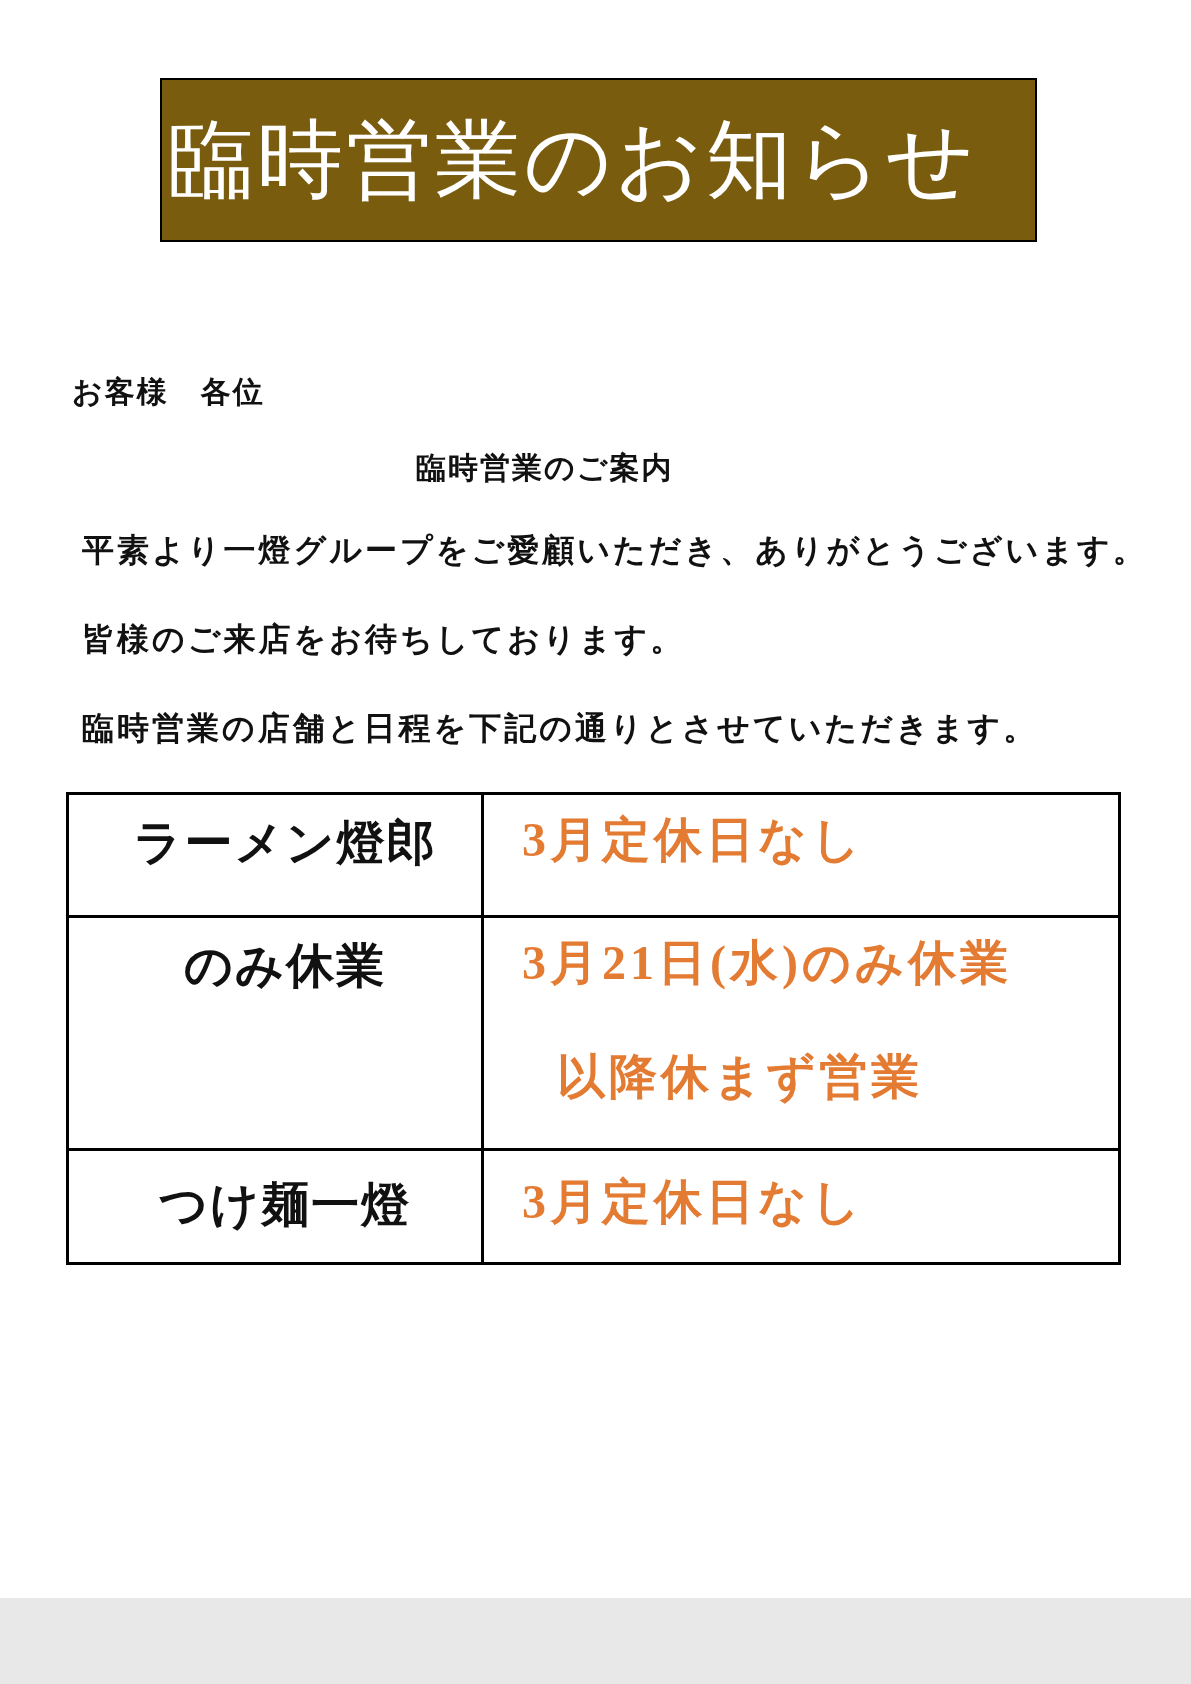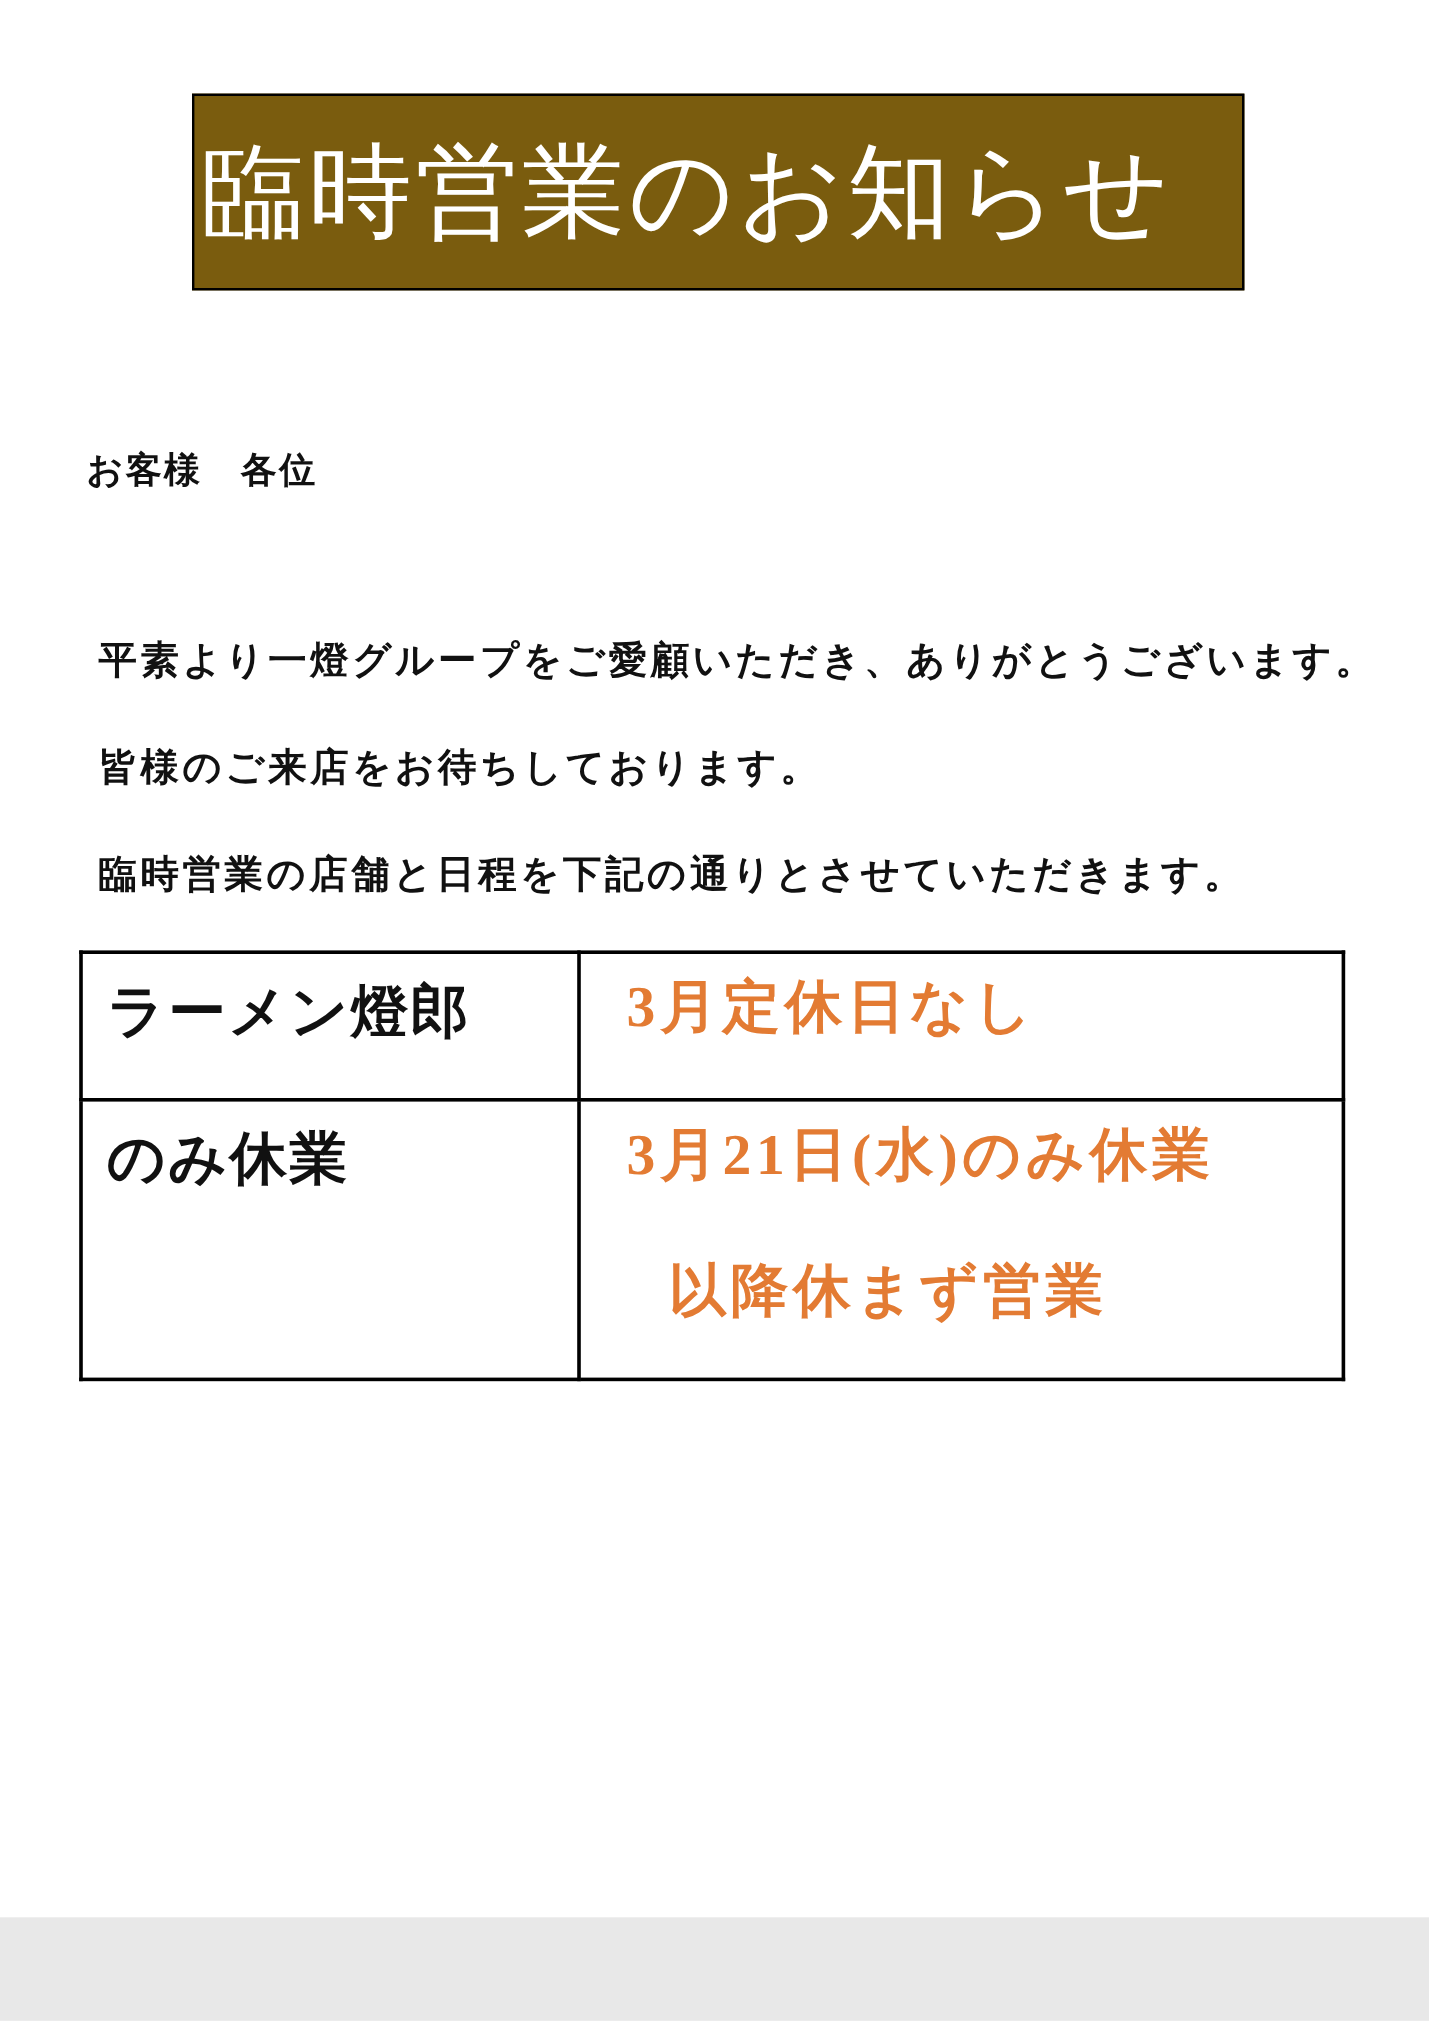--- a/index.html
+++ b/index.html
@@ -59,20 +59,21 @@
   .col-shop{width:415px;}
   .col-sched{width:637px;}
   .row-1 td{height:123px;}
   .row-2 td{height:233px;}
   .row-3 td{height:114px;}
   td.shop{
     font-size:48px;font-weight:700;color:#111;
     letter-spacing:2px;
     padding:16px 0 0 20px;
     white-space:nowrap;
+    text-align:center;
   }
   td.sched{
     font-size:48px;font-weight:700;
     color:var(--accent,#e37b33);
     letter-spacing:4px;
     padding:16px 0 0 38px;
     white-space:nowrap;
   }
   .row-3 td.shop,.row-3 td.sched{padding-top:22px;}
   .sched-line{line-height:1.2;}
@@ -82,20 +83,21 @@
 <body>
 
 <div class="page">
 
   <div class="banner">
     <span class="banner-title">臨時営業のお知らせ</span>
   </div>
 
   <div class="greeting">お客様　各位</div>
 
+  <div class="subtitle">臨時営業のご案内</div>
 
   <div class="body-text">
     <p>平素より一燈グループをご愛顧いただき、ありがとうございます。</p>
     <p>皆様のご来店をお待ちしております。</p>
     <p>臨時営業の店舗と日程を下記の通りとさせていただきます。</p>
   </div>
 
   <table class="schedule-table">
     <colgroup>
         <col class="col-shop">
@@ -108,16 +110,22 @@
           <div class="sched-line">3月定休日なし</div>
         </td>
       </tr>
       <tr class="row-2">
         <td class="shop">のみ休業</td>
         <td class="sched">
           <div class="sched-line">3月21日(水)のみ休業</div>
           <div class="sched-line">以降休まず営業</div>
         </td>
       </tr>
+      <tr class="row-3">
+        <td class="shop">つけ麺一燈</td>
+        <td class="sched">
+          <div class="sched-line">3月定休日なし</div>
+        </td>
+      </tr>
     </tbody>
   </table>
 
 </div>
 
 </body></html>

